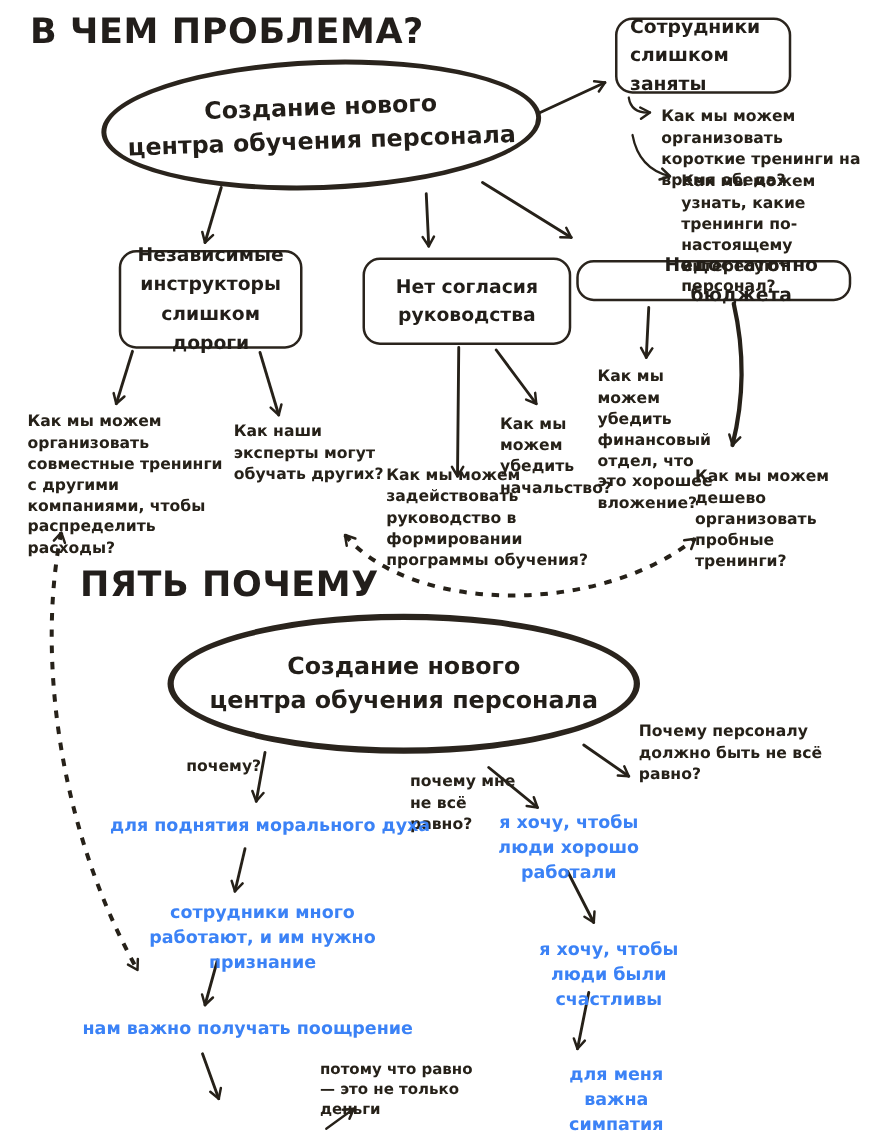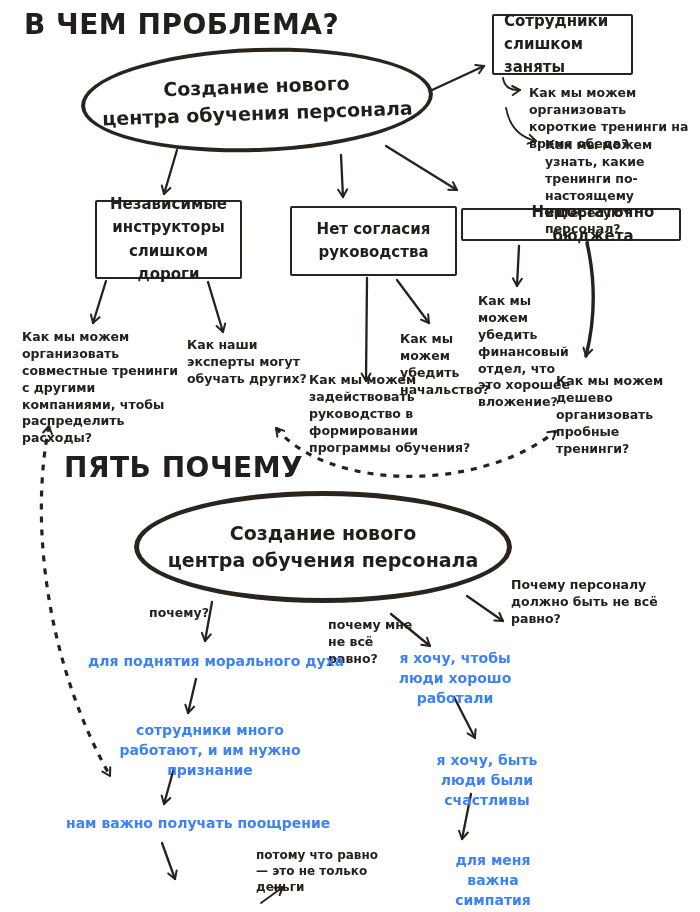--- a/index.html
+++ b/index.html
@@ -16,21 +16,21 @@
   .t2{left:64px;top:451px;}
   .ellipse{
     position:absolute;border:4.5px solid #2a241d;border-radius:50%;
     display:flex;flex-direction:column;align-items:center;justify-content:center;
     text-align:center;font-weight:bold;font-size:19px;line-height:1.42;color:#221e19;
     box-sizing:border-box;
   }
   .e1{left:81px;top:48px;width:352px;height:104px;transform:rotate(-2deg);}
   .e2{left:134px;top:491px;width:378px;height:112px;border-width:5px;}
   .box{
-    position:absolute;border:2.5px solid #2a241d;border-radius:2px;background:#fff;
+    position:absolute;border:2.5px solid #2a241d;border-radius:14px;background:#fff;
     font-weight:bold;font-size:15px;line-height:1.55;color:#221e19;
     box-sizing:border-box;display:flex;align-items:center;justify-content:center;
     text-align:center;padding:2px 4px;
   }
   .box-employees{left:492px;top:14px;width:141px;height:61px;justify-content:flex-start;text-align:left;padding-left:10px;}
   .box-instructors{left:95px;top:200px;width:147px;height:79px;}
   .box-management{left:290px;top:206px;width:167px;height:70px;}
   .box-budget{left:461px;top:208px;width:220px;height:33px;padding-left:48px;}
   .q{position:absolute;font-size:12.5px;font-weight:bold;line-height:1.35;color:#262119;}
   .q-short{left:529px;top:85px;width:168px;}
@@ -134,16 +134,16 @@
   <div class="why why-3">Почему персоналу должно быть не всё равно?</div>
 
   <div class="ans a1">для поднятия морального духа</div>
   <div class="ans a2">сотрудники много работают, и им нужно признание</div>
   <div class="ans a3">нам важно получать поощрение</div>
   <div class="ans a4">повышается наша самооценка</div>
 
   <div class="note">потому что равно — это не только деньги</div>
 
   <div class="ans b1">я хочу, чтобы люди хорошо работали</div>
-  <div class="ans b2">я хочу, быть люди были счастливы</div>
+  <div class="ans b2">я хочу, чтобы люди были счастливы</div>
   <div class="ans b3">для меня важна симпатия коллег</div>
 
 </div>
 
 </body></html>

